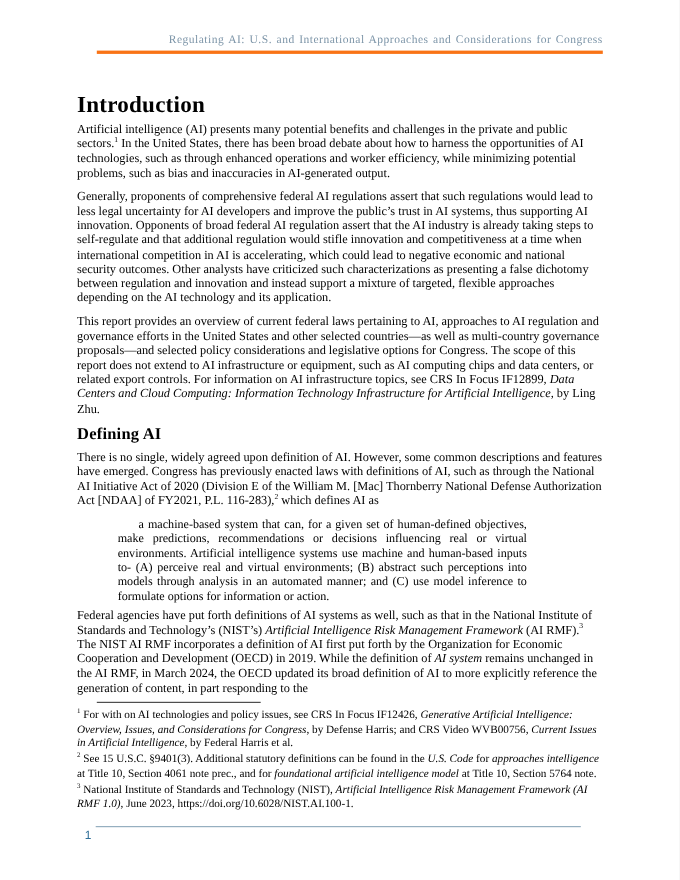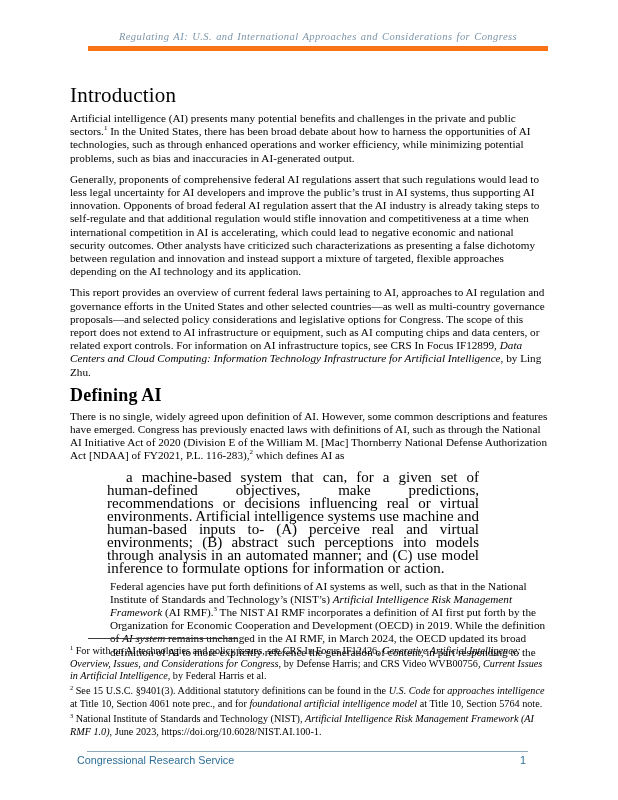--- a/index.html
+++ b/index.html
@@ -8,46 +8,45 @@
     position:relative;
     width:618px; height:800px;
     background:#ffffff;
     font-family:"Liberation Serif", serif;
     color:#000000;
     overflow:hidden;
   }
   
   .running-header {
     position:absolute; top:31px; left:88px; width:460px;
-    text-align:center;
+    text-align:right;
     font-size:10.5px; line-height:12px;
     letter-spacing:0.45px; word-spacing:1px;
     color:#7d95a8;
-    border-bottom:5px solid #f97316;
+    border-bottom:3px solid #f97316;
     padding-bottom:3px;
-    font-style:italic;
   }
   
   .content {
     position:absolute; top:84px; left:70px; width:480px;
     font-size:11.2px; line-height:13.2px;
   }
   h1.doc-h1 {
-    font-size:21px; line-height:22px; font-weight:normal;
+    font-size:21px; line-height:22px; font-weight:bold;
     margin:0 0 6px 0; letter-spacing:0.2px;
   }
   h2.doc-h2 {
-    font-size:18px; line-height:17px; font-weight:bold;
+    font-size:15px; line-height:17px; font-weight:bold;
     margin:3px 0 6px 0; letter-spacing:0.2px;
   }
   p.body-p { margin:0 0 8px 0; }
-  p.body-p:last-of-type { margin-bottom:0;margin-left:40px; }
+  p.body-p:last-of-type { margin-bottom:0; }
   blockquote.quote {
     margin:5px 71px 5px 37px;
-    font-size:15px; line-height:13px;
+    font-size:11px; line-height:13px;
     text-align:justify;
     text-indent:19px;
   }
   sup { font-size:0.62em; line-height:0; vertical-align:super; letter-spacing:0; }
   em { }
   
   .footnotes {
     position:absolute; top:638px; left:70px; width:478px;
     font-size:10.2px; line-height:12.6px;
   }
@@ -103,18 +102,17 @@
   <section class="footnotes">
     <div class="fn-sep"></div>
     <p class="fn"><sup>1</sup><span> For with on AI technologies and policy issues, see CRS In Focus IF12426, </span><em>Generative Artificial Intelligence: Overview, Issues, and Considerations for Congress</em><span>, by Defense Harris; and CRS Video WVB00756, </span><em>Current Issues in Artificial Intelligence</em><span>, by Federal Harris et al.</span></p>
     <p class="fn"><sup>2</sup><span> See 15 U.S.C. §9401(3). Additional statutory definitions can be found in the </span><em>U.S. Code</em><span> for </span><em>approaches intelligence</em><span> at Title 10, Section 4061 note prec., and for </span><em>foundational artificial intelligence model</em><span> at Title 10, Section 5764 note.</span></p>
     <p class="fn"><sup>3</sup><span> National Institute of Standards and Technology (NIST), </span><em>Artificial Intelligence Risk Management Framework (AI RMF 1.0)</em><span>, June 2023, https://doi.org/10.6028/NIST.AI.100-1.</span></p>
   </section>
 
   <footer class="page-footer">
     <div class="footer-rule"></div>
     <div class="footer-row">
-      <span>Congressional Research Service</span>
       <span>1</span>
     </div>
   </footer>
 
 </div>
 
 </body></html>

